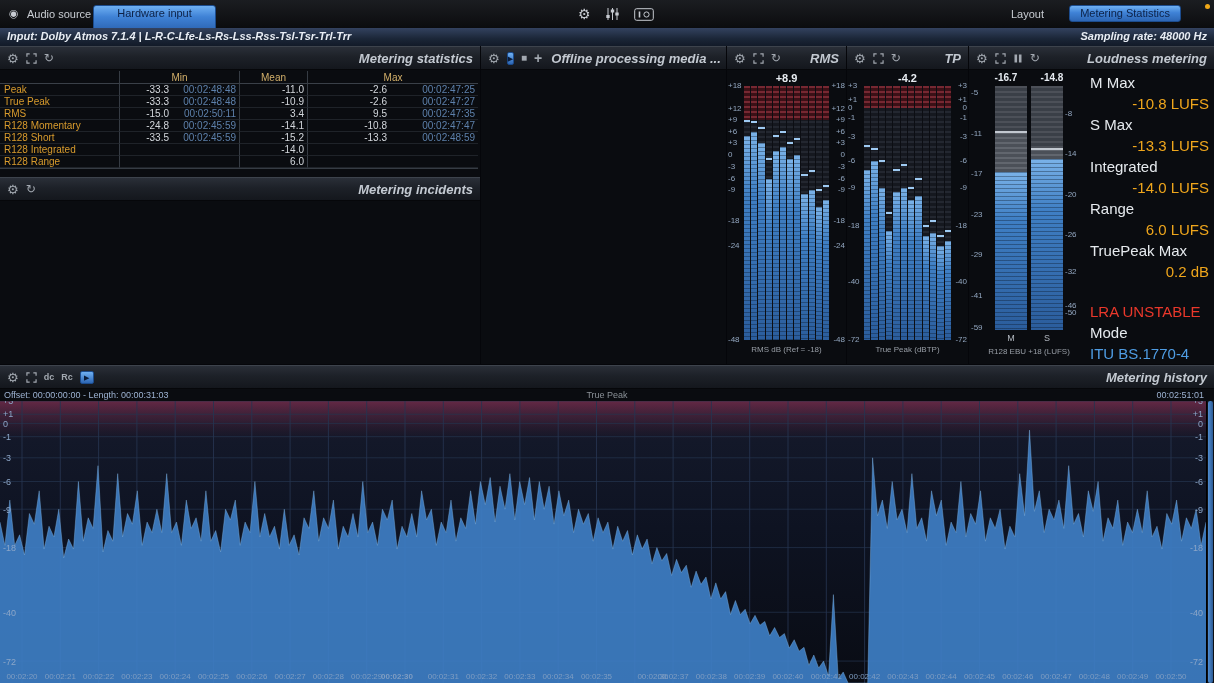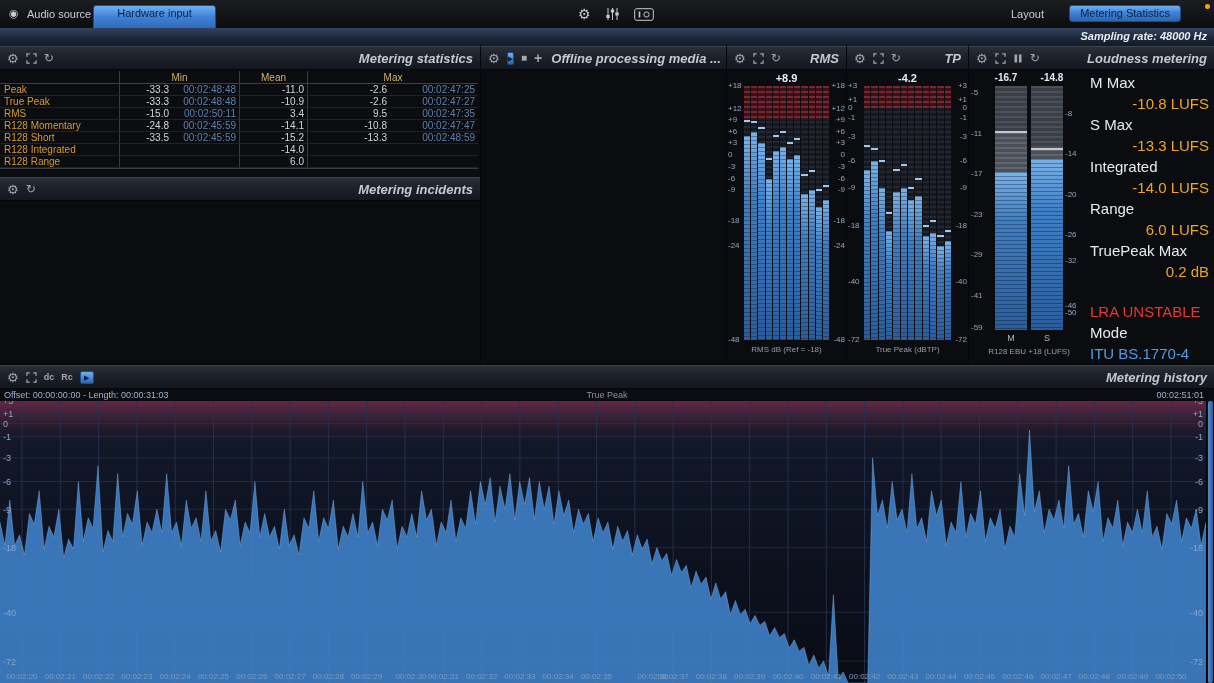--- a/index.html
+++ b/index.html
@@ -126,20 +126,21 @@
           </svg>
         </span>
     </div>
     <div id="tb-layout">Layout</div>
     <div id="tb-ms" class="bluebtn">Metering Statistics</div>
     <span id="t
 b-dot" style="position:absolute;right:4px;top:4px;width:5px;height:5px;border-radius:50%;background:#f0a818;"></span>
   </div>
 
   <div class="infobar">
+    <span id="ib-input">Input: Dolby Atmos 7.1.4 | L-R-C-Lfe-Ls-Rs-Lss-Rss-Tsl-Tsr-Trl-Trr</span>
     <span id="ib-rate">Sampling rate: 48000 Hz</span>
   </div>
 
   <section class="panel" id="stats-panel">
     <div class="phead">
       <span class="pi gear">⚙</span>
       <span class="pi">
           <svg width="11" height="11" viewBox="0 0 12 12" fill="none" stroke="#a2a8b0" stroke-width="1.3">
             <path d="M1 4V1h3M8 1h3v3M11 8v3H8M4 11H1V8"></path>
           </svg>
@@ -460,21 +461,21 @@
           <div class="ld-mid" style="top: 63.3505px; height: 10.126px;"></div>
           <div class="ld-max" style="top: 62.3505px;"></div>
           <div class="mbar" style="height: 170.523px;"></div>
         </div>
       </div>
     <div id="ld-tr">
         <div class="tk" style="top: 22.572px;">-8</div>
         <div class="tk" style="top: 63.076px;">-14</div>
         <div class="tk" style="top: 103.58px;">-20</div>
         <div class="tk" style="top: 144.084px;">-26</div>
-        <div class="tk" style="top: 170px;">-32</div>
+        <div class="tk" style="top: 181px;">-32</div>
         <div class="tk" style="top: 214.6px;">-46</div>
         <div class="tk" style="top: 221.92px;">-50</div>
       </div>
     <div id="ld-ms">
       <span>M</span>
       <span>S</span>
     </div>
     <div class="m-axis ld">R128 EBU +18 (LUFS)</div>
     <div id="ld-text">
       <div class="lt-l">M Max</div>
@@ -589,21 +590,21 @@
         <div class="xtk" style="left: -2px;">00:02:20</div>
         <div class="xtk" style="left: 36.3px;">00:02:21</div>
         <div class="xtk" style="left: 74.6px;">00:02:22</div>
         <div class="xtk" style="left: 112.9px;">00:02:23</div>
         <div class="xtk" style="left: 151.2px;">00:02:24</div>
         <div class="xtk" style="left: 189.5px;">00:02:25</div>
         <div class="xtk" style="left: 227.8px;">00:02:26</div>
         <div class="xtk" style="left: 266.1px;">00:02:27</div>
         <div class="xtk" style="left: 304.4px; margin-top: 29px;">00:02:28</div>
         <div class="xtk" style="left: 342.7px;">00:02:29</div>
-        <div class="xtk" style="left: 387px;">00:02:30</div>
+        <div class="xtk" style="left: 373px; font-weight: bold;">00:02:30</div>
         <div class="xtk" style="left: 419.3px;">00:02:31</div>
         <div class="xtk" style="left: 457.6px;">00:02:32</div>
         <div class="xtk" style="left: 495.9px;">00:02:33</div>
         <div class="xtk" style="left: 534.2px;">00:02:34</div>
         <div class="xtk" style="left: 572.5px;">00:02:35</div>
         <div class="xtk" style="left: 629px;">00:02:36</div>
         <div class="xtk" style="left: 649.1px;">00:02:37</div>
         <div class="xtk" style="left: 687.4px;">00:02:38</div>
         <div class="xtk" style="left: 725.7px;">00:02:39</div>
         <div class="xtk" style="left: 764px;">00:02:40</div>

